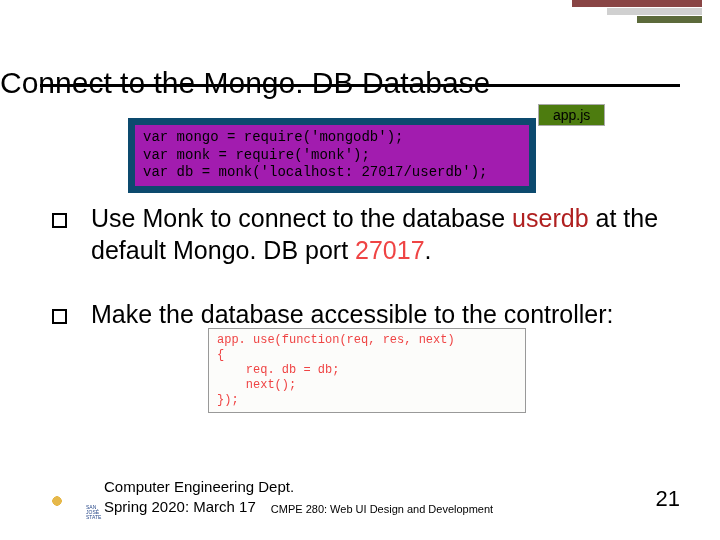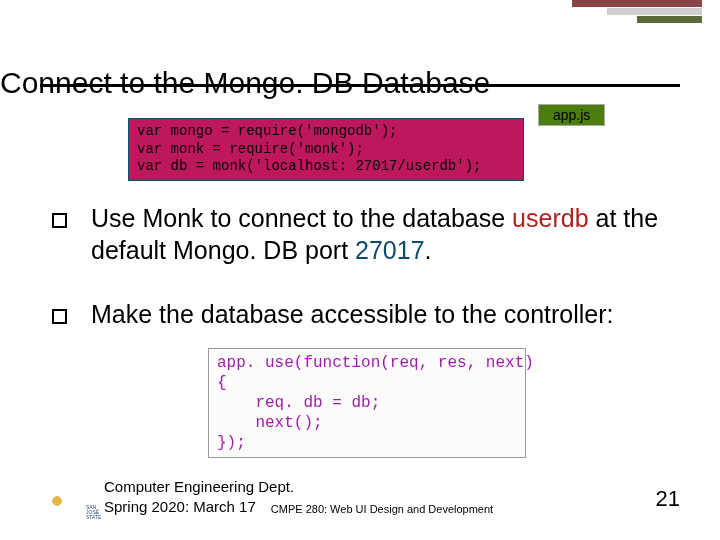--- a/index.html
+++ b/index.html
@@ -45,22 +45,22 @@
     right: 40px;
     height: 3px;
     background: #000;
   }
 
   .code-box-1 {
     position: absolute;
     top: 118px;
     left: 128px;
     width: 378px;
-    border: 1px solid #0c4a6e;
-    background: #be185d;
+    border: 7px solid #0c4a6e;
+    background: #a21caf;
     padding: 4px 8px 4px 8px;
     font-family: "Courier New", monospace;
     font-size: 14px;
     line-height: 1.25;
     white-space: pre;
     color: #000;
   }
   .code-label {
     position: absolute;
     top: 104px;
@@ -90,38 +90,38 @@
     height: 11px;
     border: 2px solid #000;
     flex: 0 0 auto;
     margin-top: 11px;
     margin-right: 24px;
   }
   .bt {
     flex: 1;
   }
   .empha { color: #B02020; }
-  .emphb { color: #0c4a6e; }
+  .emphb { color: #ef4444; }
 
   .bullets1 { top: 202px; }
   .bullets2 { top: 298px; }
 
   .code-box-2 {
     position: absolute;
-    top: 348px;
+    top: 328px;
     left: 208px;
     width: 300px;
     border: 1px solid #999;
     background: #fcfcfa;
     padding: 4px 8px;
     font-family: "Courier New", monospace;
-    font-size: 16px;
+    font-size: 12px;
     line-height: 1.25;
     white-space: pre;
-    color: #a21caf;
+    color: #ef4444;
   }
 
   .footer {
     position: absolute;
     bottom: 18px;
     left: 0;
     right: 0;
     height: 40px;
   }
   .logo {

